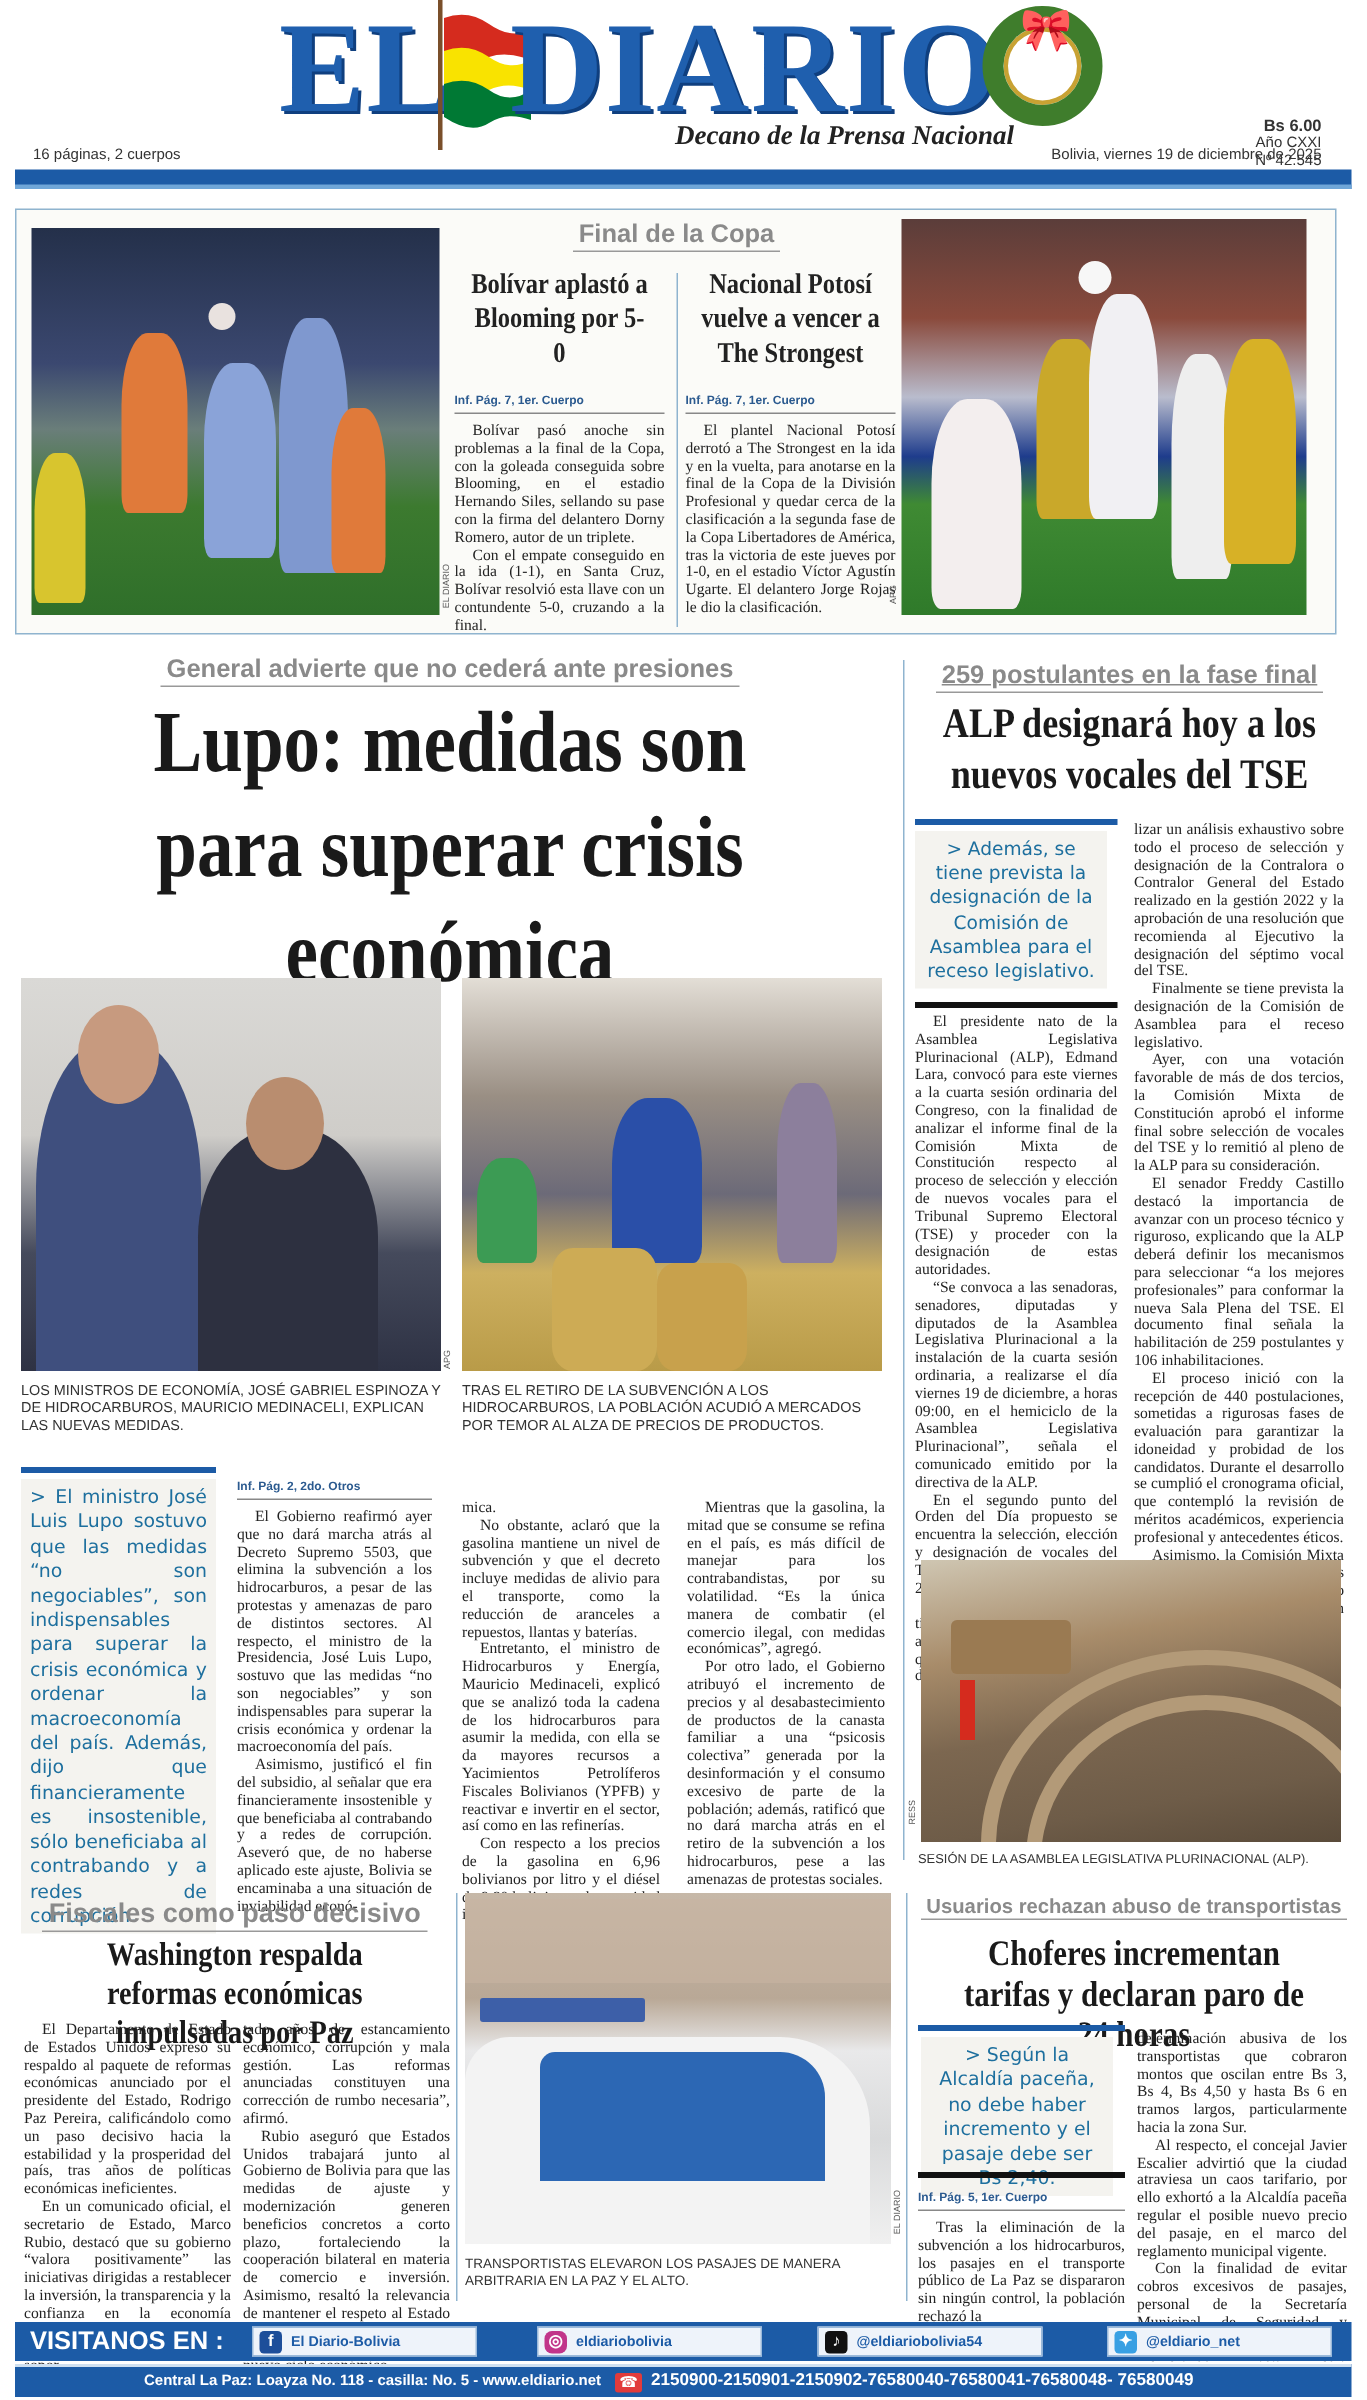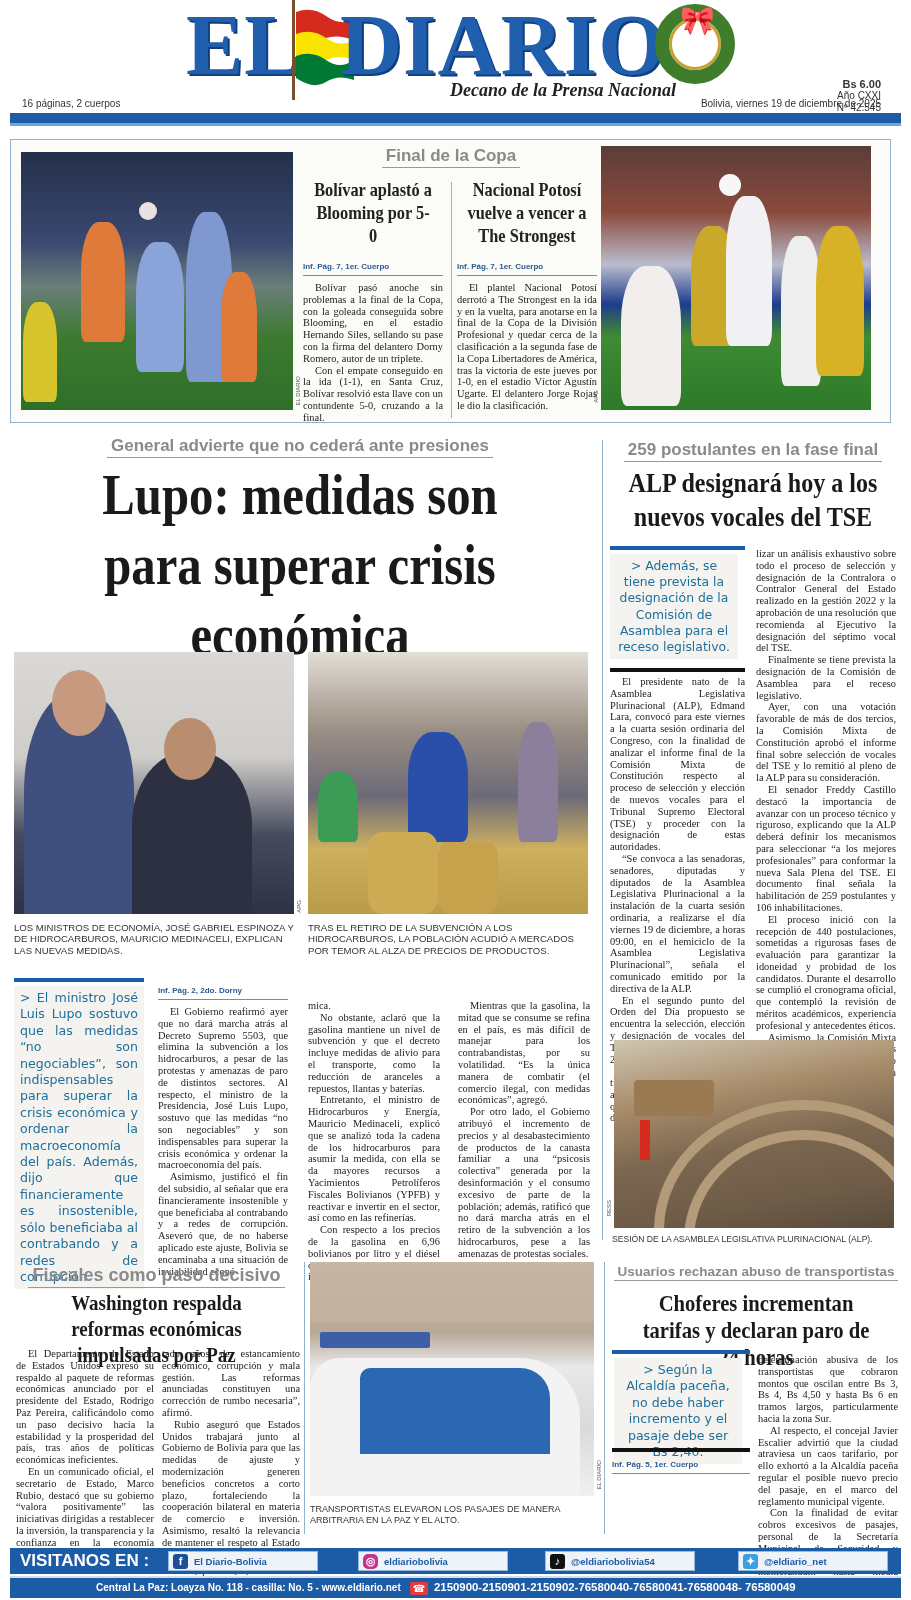--- a/index.html
+++ b/index.html
@@ -65,21 +65,21 @@
   .lead-col { position: absolute; width: 130px; }
   .lead-c1 { left: 158px; top: 994px; }
   .lead-c2 { left: 308px; top: 1000px; }
   .lead-c3 { left: 458px; top: 1000px; }
   .lead-c2, .lead-c3 { width: 132px; }
 
   .vrule { position: absolute; width: 1px; background: #8fb4cf; }
 
   
   .tse-kicker { left: 608px; top: 440px; width: 290px; text-align: center; }
-  .tse-kicker span { font-size: 17px; }
+  .tse-kicker span { font-size: 17px; text-decoration: underline; }
   .tse-head { left: 608px; top: 466px; width: 290px; text-align: center; font-family: "Liberation Serif", serif; font-size: 28px; line-height: 34px; transform: scaleX(0.86); transform-origin: center top; }
   .pull-tse { left: 610px; top: 554px; width: 128px; padding: 4px 6px; font-size: 12.4px; line-height: 16.2px; text-align: center; }
   .tse-c1 { left: 610px; top: 676px; width: 135px; }
   .tse-c2 { left: 756px; top: 548px; width: 140px; }
   .ph-assembly { left: 614px; top: 1040px; width: 280px; height: 188px; background: linear-gradient(170deg, #cfc6b2 0%, #a88c6a 30%, #7c6750 55%, #6e5c48 80%, #5a4b3a 100%); }
   .cap-asm { left: 612px; top: 1234px; width: 290px; font-size: 8.6px; }
 
   
   .wash-kicker { left: 14px; top: 1265px; width: 285px; text-align: center; }
   .wash-kicker span { font-size: 18px; }
@@ -201,21 +201,21 @@
   <div class="player" style="left:210px;top:70px;width:40px;height:120px;background:#8c7f9c;"></div>
 </div>
 
 <div class="caption cap-min">Los ministros de Economía, José Gabriel Espinoza y de Hidrocarburos, Mauricio Medinaceli, explican las nuevas medidas.</div>
 <div class="caption cap-mkt">Tras el retiro de la subvención a los hidrocarburos, la población acudió a mercados por temor al alza de precios de productos.</div>
 
 <div class="pull-bar abs" style="left:14px;top:978px;width:130px;"></div>
 <div class="pull pull-lupo">&gt; El ministro José Luis Lupo sostuvo que las medidas “no son negociables”, son indispensables para superar la crisis económica y ordenar la macroeconomía del país. Además, dijo que financieramente es insostenible, sólo beneficiaba al contrabando y a redes de corrupción.</div>
 
 <div class="lead-col lead-c1">
-  <div class="inf" style="margin-top:-8px;">Inf. Pág. 2, 2do. Dorny</div>
+  <div class="inf" style="margin-top:-8px;">Inf. Pág. 2, 2do. Otros</div>
   <div class="body">
     <p>El Gobierno reafirmó ayer que no dará marcha atrás al Decreto Supremo 5503, que elimina la subvención a los hidrocarburos, a pesar de las protestas y amenazas de paro de distintos sectores. Al respecto, el ministro de la Presidencia, José Luis Lupo, sostuvo que las medidas “no son negociables” y son indispensables para superar la crisis económica y ordenar la macroeconomía del país.</p>
     <p>Asimismo, justificó el fin del subsidio, al señalar que era financieramente insostenible y que beneficiaba al contrabando y a redes de corrupción. Aseveró que, de no haberse aplicado este ajuste, Bolivia se encaminaba a una situación de inviabilidad econó-</p>
   </div>
 </div>
 <div class="lead-col lead-c2 body">
   <p style="text-indent:0">mica.</p>
   <p>No obstante, aclaró que la gasolina mantiene un nivel de subvención y que el decreto incluye medidas de alivio para el transporte, como la reducción de aranceles a repuestos, llantas y baterías.</p>
   <p>Entretanto, el ministro de Hidrocarburos y Energía, Mauricio Medinaceli, explicó que se analizó toda la cadena de los hidrocarburos para asumir la medida, con ella se da mayores recursos a Yacimientos Petrolíferos Fiscales Bolivianos (YPFB) y reactivar e invertir en el sector, así como en las refinerías.</p>
   <p>Con respecto a los precios de la gasolina en 6,96 bolivianos por litro y el diésel de 9,80 bolivianos, la autoridad indicó que</p>
@@ -286,20 +286,23 @@
 
 <div class="abs chof-kicker">
   <span class="kicker">Usuarios rechazan abuso de transportistas</span>
 </div>
 <h2 class="abs chof-head">Choferes incrementan tarifas y declaran paro de 24 horas</h2>
 <div class="pull-bar abs" style="left:612px;top:1350px;width:138px;"></div>
 <div class="pull pull-chof">&gt; Según la Alcaldía paceña, no debe haber incremento y el pasaje debe ser Bs 2,40.</div>
 <div class="pull-bar dark abs" style="left:612px;top:1448px;width:138px;"></div>
 <div class="abs chof-c1">
   <div class="inf" style="margin-top:0;">Inf. Pág. 5, 1er. Cuerpo</div>
+  <div class="body">
+    <p>Tras la eliminación de la subvención a los hidrocarburos, los pasajes en el transporte público de La Paz se dispararon sin ningún control, la población rechazó la</p>
+  </div>
 </div>
 <div class="abs body chof-c2">
   <p style="text-indent:0">determinación abusiva de los transportistas que cobraron montos que oscilan entre Bs 3, Bs 4, Bs 4,50 y hasta Bs 6 en tramos largos, particularmente hacia la zona Sur.</p>
   <p>Al respecto, el concejal Javier Escalier advirtió que la ciudad atraviesa un caos tarifario, por ello exhortó a la Alcaldía paceña regular el posible nuevo precio del pasaje, en el marco del reglamento municipal vigente.</p>
   <p>Con la finalidad de evitar cobros excesivos de pasajes, personal de la Secretaría Municipal de Seguridad y Movilidad Ciudadana emitió 60 memorándum hasta media jornada de ayer.</p>
 </div>
 
 <footer id="footer" class="abs">
   <div class="f-row1">
     <div class="visit">VISITANOS EN :</div>

